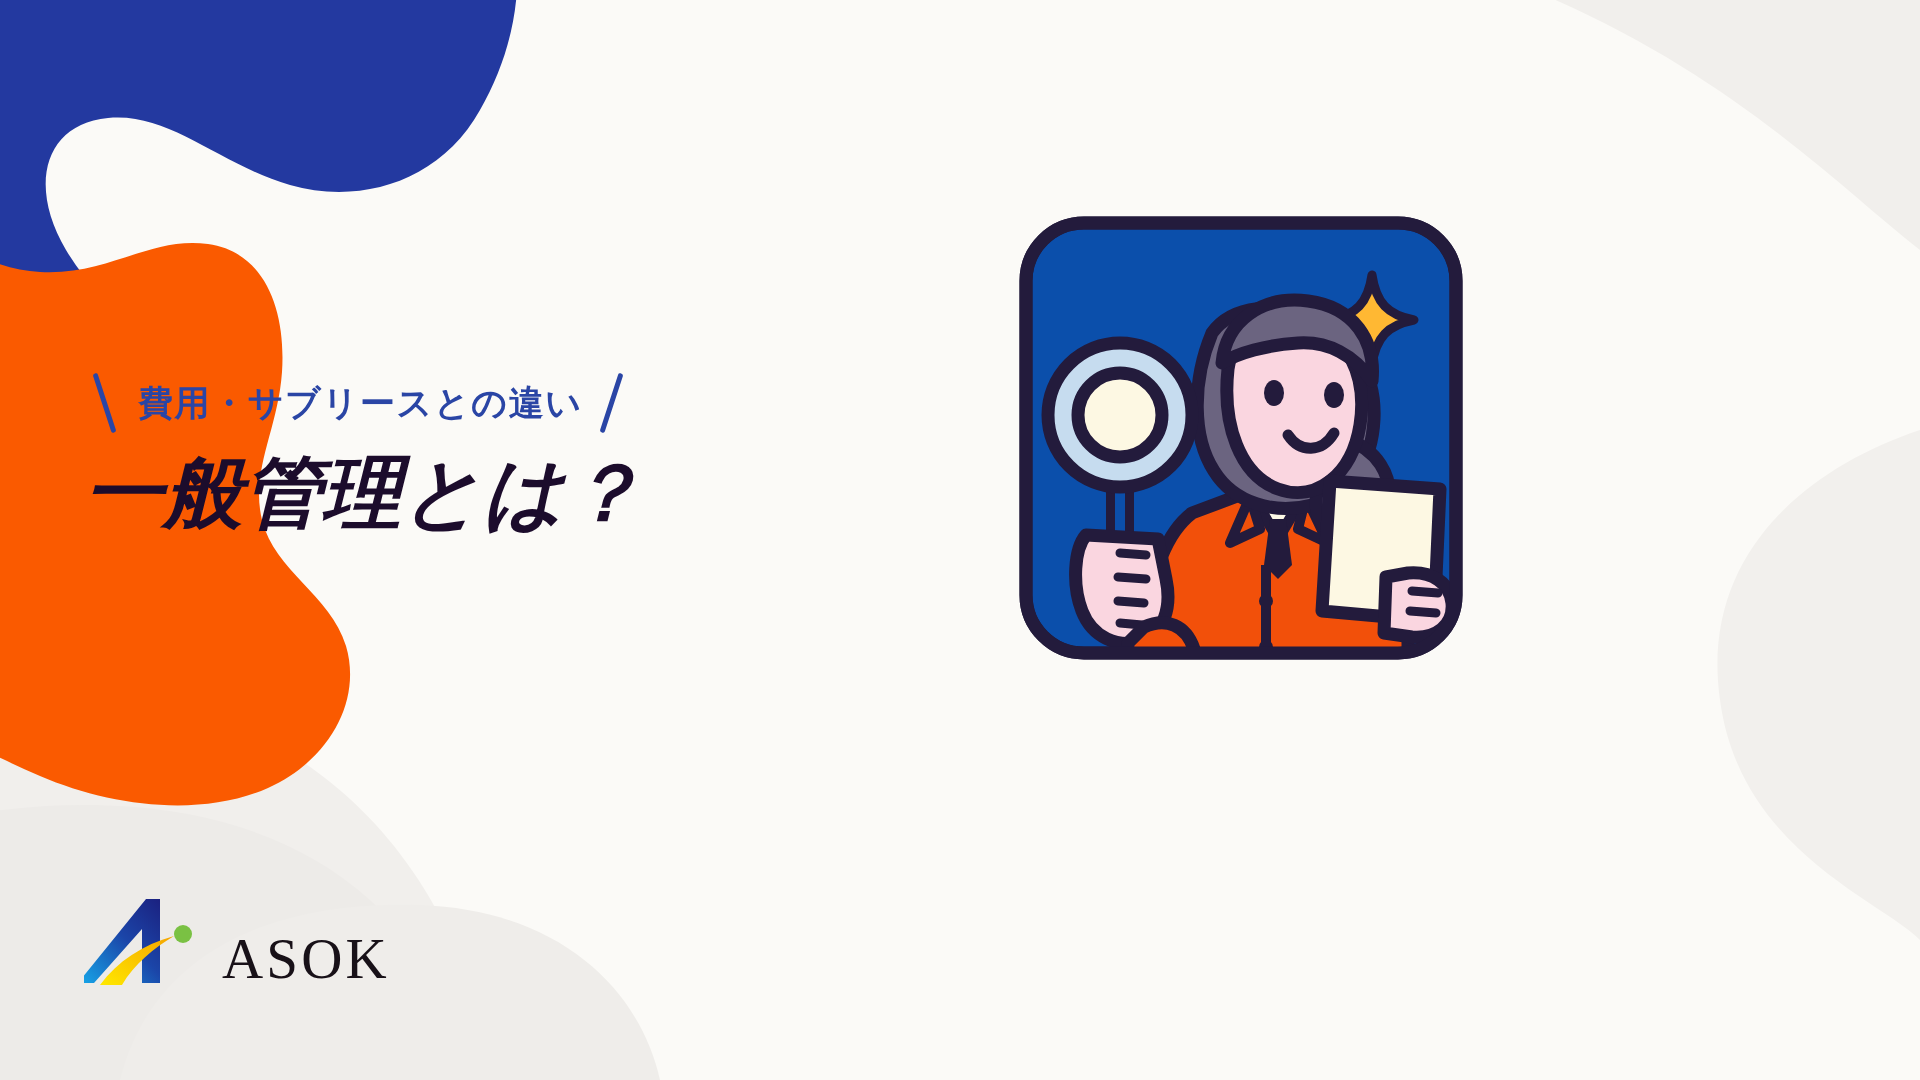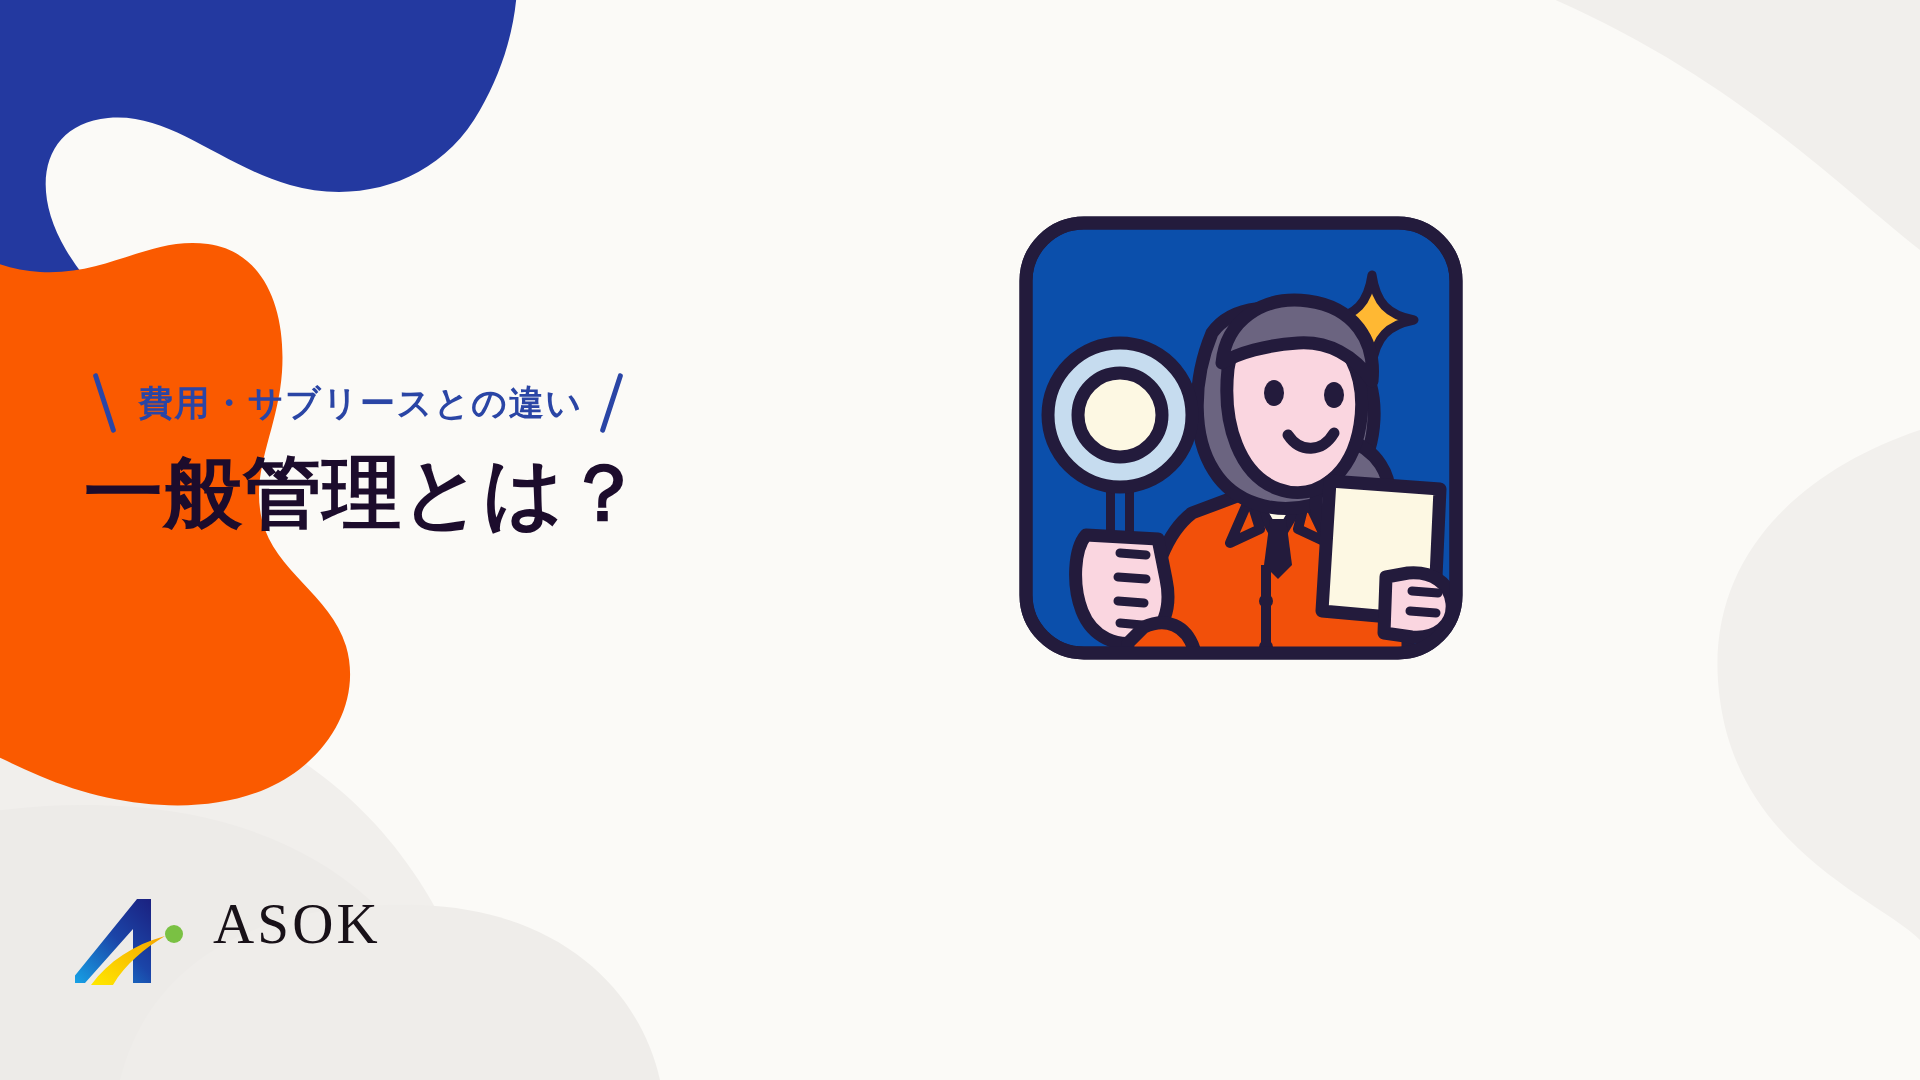--- a/index.html
+++ b/index.html
@@ -41,26 +41,27 @@
     margin-top:14px;
   }
   .title-line{
     font-family:"DejaVu Sans","Liberation Sans",sans-serif;
     font-weight:700;
     font-size:79px;
     line-height:1.16;
     letter-spacing:.005em;
     color:#1c0c2c;
     white-space:nowrap;
+    font-style:italic;
   }
 
   
   #logo{
-    position:absolute; left:75px; top:895px;
-    display:flex; align-items:flex-start; height:92px;
+    position:absolute; left:84px; top:895px;
+    display:flex; align-items:flex-end; height:92px;
   }
   #logo-mark{flex:0 0 auto;display:block;}
   #logo-word{
     font-family:"Liberation Serif","DejaVu Serif",serif;
     font-size:57px; letter-spacing:.055em; color:#181118;
     margin-left:18px; line-height:1; white-space:nowrap;
   }
 
   
   #illus{

